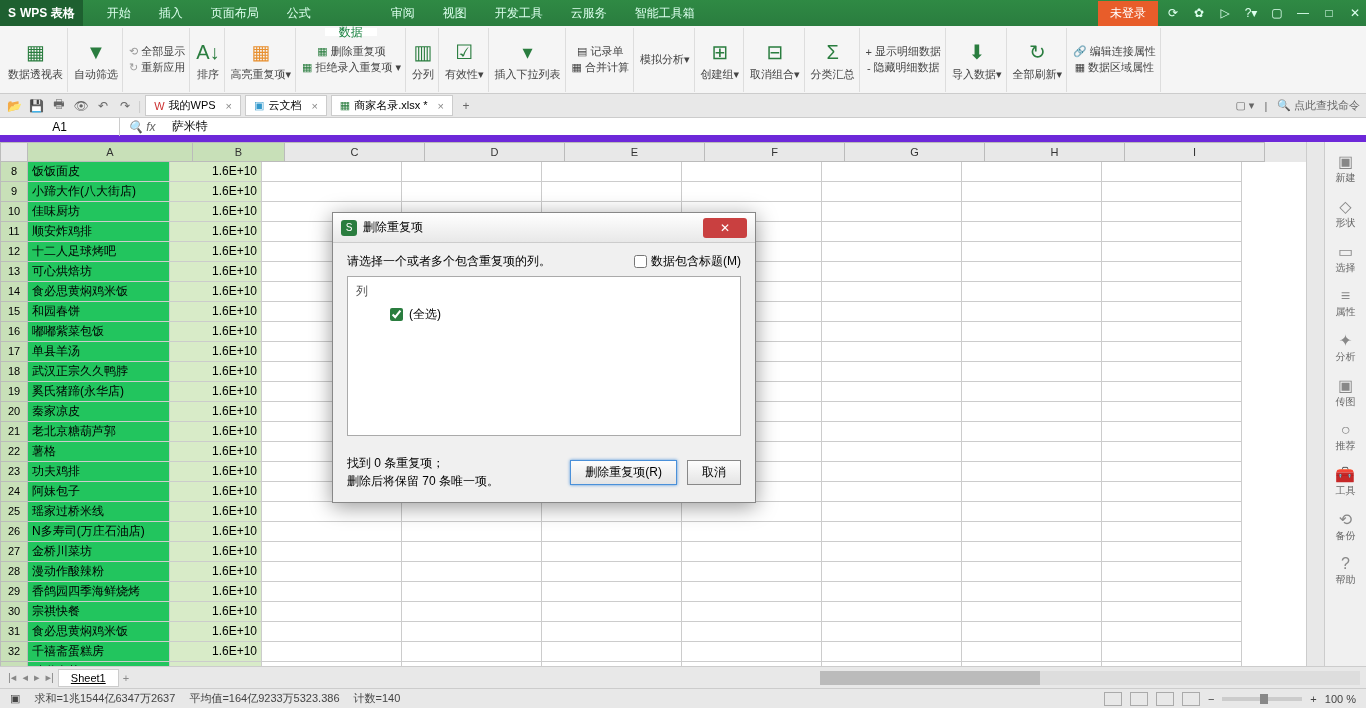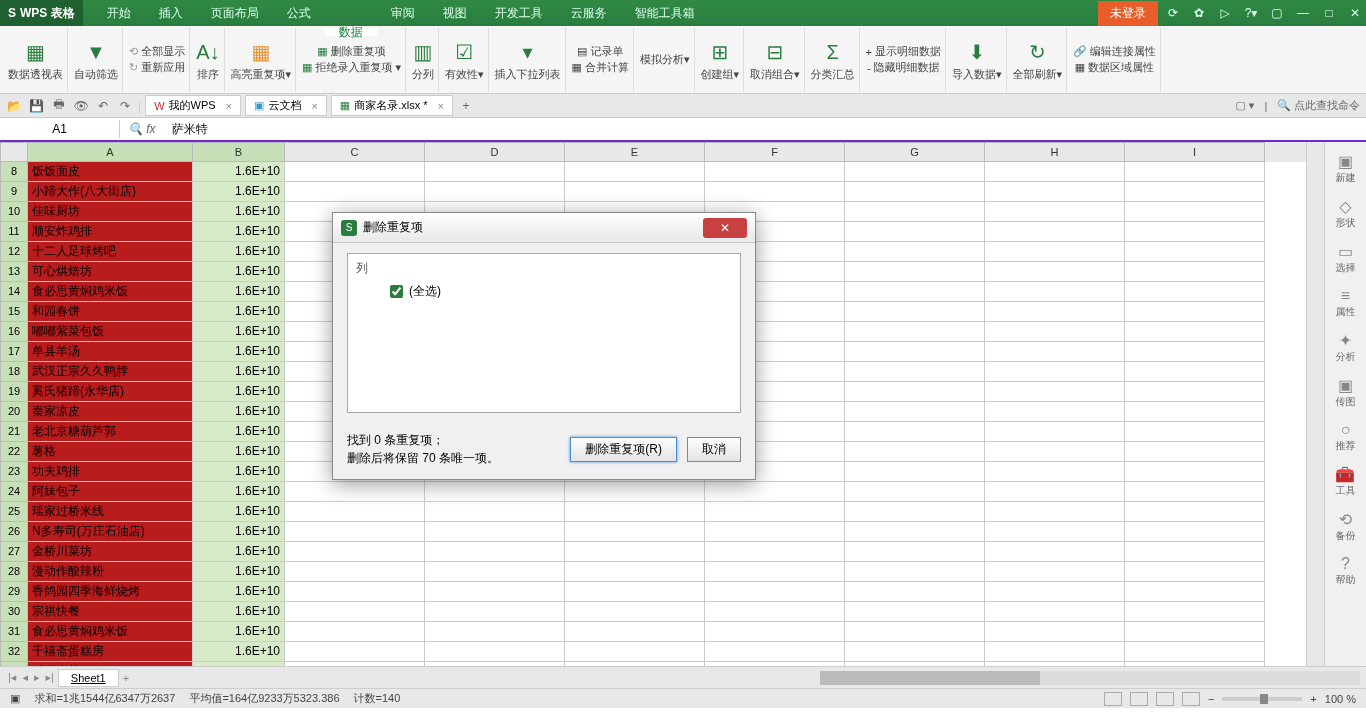--- a/index.html
+++ b/index.html
@@ -17,36 +17,36 @@
 .rgroup .ricon { font-size:20px; color:#2a7d3f; height:30px; display:flex; align-items:center; }
 .rgroup .rlabel { font-size:11px; }
 .rgroup.small { flex-direction:column; gap:1px; font-size:11px; }
 .rgroup.small div { display:flex; align-items:center; gap:3px; }
 .qat { height:24px; background:#e8e8e8; border-bottom:1px solid #ccc; display:flex; align-items:center; padding:0 6px; gap:4px; }
 .qat .qbtn { width:18px; height:18px; display:flex; align-items:center; justify-content:center; color:#666; font-size:12px; }
 .qat .doctab { background:#fff; border:1px solid #ccc; padding:2px 8px; display:flex; align-items:center; gap:4px; font-size:11px; }
 .qat .doctab.active { background:#fff; }
 .qat .closex { color:#888; margin-left:6px; }
 .qat .right { margin-left:auto; display:flex; align-items:center; gap:10px; color:#666; font-size:11px; }
-.formula-bar { height:24px; border-bottom:2px solid #6d28d9; display:flex; align-items:center; }
+.formula-bar { height:24px; border-bottom:7px solid #6d28d9; display:flex; align-items:center; }
 .formula-bar .namebox { width:120px; border-right:1px solid #ccc; padding:2px 8px; text-align:center; }
 .formula-bar .fx { padding:0 8px; color:#666; font-style:italic; }
 .formula-bar .finput { flex:1; padding:2px 8px; }
 .sheet-area { display:flex; height:524px; }
 .grid-wrap { flex:1; overflow:hidden; position:relative; }
 .colhead { display:flex; height:20px; background:#e8e8e8; }
 .rowhead-corner { width:28px; border:1px solid #bbb; background:#e8e8e8; }
 .colcell { border:1px solid #bbb; border-left:none; text-align:center; font-size:11px; color:#333; line-height:18px; }
 .colcell.A { width:165px; background:#c8e0b8; }
 .colcell.B { width:92px; background:#c8e0b8; }
 .colcell.other { width:140px; }
 .row { display:flex; height:20px; }
 .rowhead { width:28px; border:1px solid #bbb; border-top:none; background:#c8e0b8; text-align:center; font-size:11px; line-height:18px; }
 .cell { border-right:1px solid #ccc; border-bottom:1px solid #ccc; padding:0 4px; font-size:12px; line-height:19px; overflow:hidden; white-space:nowrap; }
-.cell.A { width:165px; background:#b91c1c; }
+.cell.A { width:142px; background:#22c55e; }
 .cell.B { width:92px; background:#d8ebc8; text-align:right; }
 .cell.other { width:140px; }
 .vsplit { width:18px; background:#e8e8e8; border-left:1px solid #ccc; }
 .sidepanel { width:42px; background:#f0f0f0; border-left:1px solid #ccc; display:flex; flex-direction:column; align-items:center; padding-top:6px; gap:4px; }
 .sidepanel .sitem { display:flex; flex-direction:column; align-items:center; font-size:10px; color:#666; padding:4px 0; width:100%; }
 .sidepanel .sicon { font-size:16px; color:#888; }
 .sheet-tabs { height:22px; background:#e8e8e8; border-top:1px solid #ccc; display:flex; align-items:center; padding:0 6px; gap:2px; font-size:11px; }
 .sheet-tabs .nav { color:#888; padding:0 2px; }
 .sheet-tabs .stab { background:#fff; border:1px solid #ccc; padding:2px 12px;text-decoration:underline; }
 .sheet-tabs .hscroll { margin-left:auto; width:540px; height:14px; background:#ddd; position:relative; }
@@ -647,20 +647,27 @@
   </div>
 </div>
 
 <div class="dialog">
   <div class="dtitle">
     <div class="dicon">S</div>
     <span>删除重复项</span>
     <div class="dclose">✕</div>
   </div>
   <div class="dbody">
+    <div class="dprompt">
+      <span>请选择一个或者多个包含重复项的列。</span>
+      <label>
+          <input type="checkbox" style="">
+          <span>数据包含标题(M)</span>
+        </label>
+    </div>
     <div class="listbox">
       <div class="lhead">列</div>
       <div class="litem">
           <input type="checkbox" checked="" style="">
           <span>(全选)</span>
         </div>
     </div>
   </div>
   <div class="dfooter">
     <div class="info">

